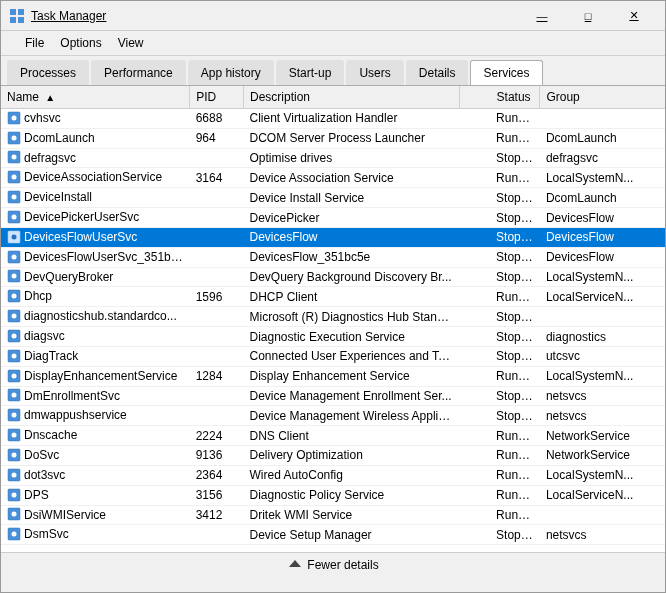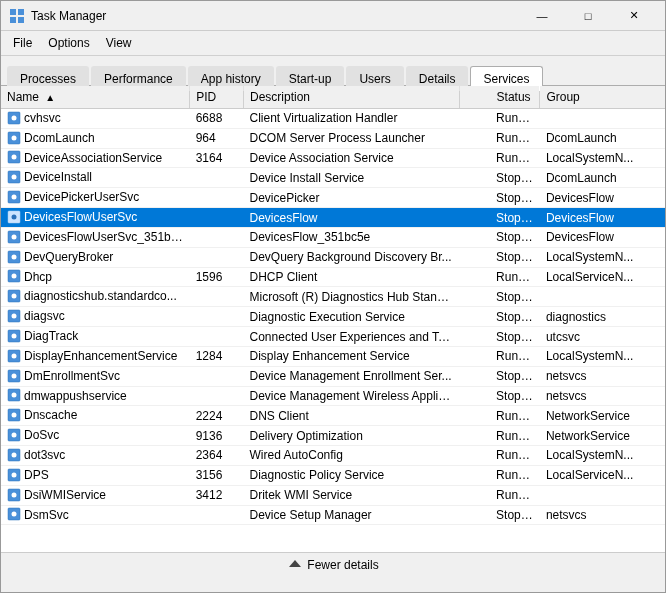--- a/index.html
+++ b/index.html
@@ -22,20 +22,21 @@
     }
 
     .title-bar {
       background: #f0f0f0;
       height: 30px;
       display: flex;
       align-items: center;
       padding: 0 8px;
       border-bottom: 1px solid #ccc;
       user-select: none;
+      text-decoration: underline;
     }
 
     .title-bar-icon {
       width: 16px;
       height: 16px;
       margin-right: 6px;
     }
 
     .title-bar-text {
       flex: 1;
@@ -57,21 +58,21 @@
       font-size: 11px;
       display: flex;
       align-items: center;
       justify-content: center;
       color: #000;
     }
 
     .menu-bar {
       display: flex;
       background: #f0f0f0;
-      padding: 2px 4px;
+      padding: 2px 16px;
       border-bottom: 1px solid #d0d0d0;
     }
 
     .menu-item {
       padding: 3px 8px;
       cursor: pointer;
       font-size: 12px;
       color: #000;
     }
 
@@ -86,21 +87,21 @@
     .tab {
       padding: 5px 12px;
       cursor: pointer;
       font-size: 12px;
       color: #000;
       border: 1px solid transparent;
       border-bottom: none;
       border-radius: 3px 3px 0 0;
       background: #e1e1e1;
       position: relative;
-      top: 6px;
+      top: 0;
     }
 
     .tab.active {
       background: #ffffff;
       border-color: #adadad;
       border-bottom-color: #ffffff;
       font-weight: 400;
       z-index: 1;
     }
 
@@ -286,20 +287,30 @@
             </tr>
             <tr>
               <td class="col-name"><span><svg width="14" height="14" viewBox="0 0 14 14" style="vertical-align:middle;margin-right:3px;position:relative;top:-1px">
       <rect x="1" y="1" width="12" height="12" rx="1" fill="#4a90d9" stroke="#2a70b9" stroke-width="0.5"></rect>
       <circle cx="7" cy="7" r="2.5" fill="white"></circle>
     </svg></span><span>DcomLaunch</span></td>
               <td class="col-pid">964</td>
               <td class="col-desc">DCOM Server Process Launcher</td>
               <td class="col-status">Running</td>
               <td class="col-group">DcomLaunch</td>
+            </tr>
+            <tr>
+              <td class="col-name"><span><svg width="14" height="14" viewBox="0 0 14 14" style="vertical-align:middle;margin-right:3px;position:relative;top:-1px">
+      <rect x="1" y="1" width="12" height="12" rx="1" fill="#4a90d9" stroke="#2a70b9" stroke-width="0.5"></rect>
+      <circle cx="7" cy="7" r="2.5" fill="white"></circle>
+    </svg></span><span>defragsvc</span></td>
+              <td class="col-pid"></td>
+              <td class="col-desc">Optimise drives</td>
+              <td class="col-status">Stopped</td>
+              <td class="col-group">defragsvc</td>
             </tr>
             <tr>
               <td class="col-name"><span><svg width="14" height="14" viewBox="0 0 14 14" style="vertical-align:middle;margin-right:3px;position:relative;top:-1px">
       <rect x="1" y="1" width="12" height="12" rx="1" fill="#4a90d9" stroke="#2a70b9" stroke-width="0.5"></rect>
       <circle cx="7" cy="7" r="2.5" fill="white"></circle>
     </svg></span><span>DeviceAssociationService</span></td>
               <td class="col-pid">3164</td>
               <td class="col-desc">Device Association Service</td>
               <td class="col-status">Running</td>
               <td class="col-group">LocalSystemN...</td>

